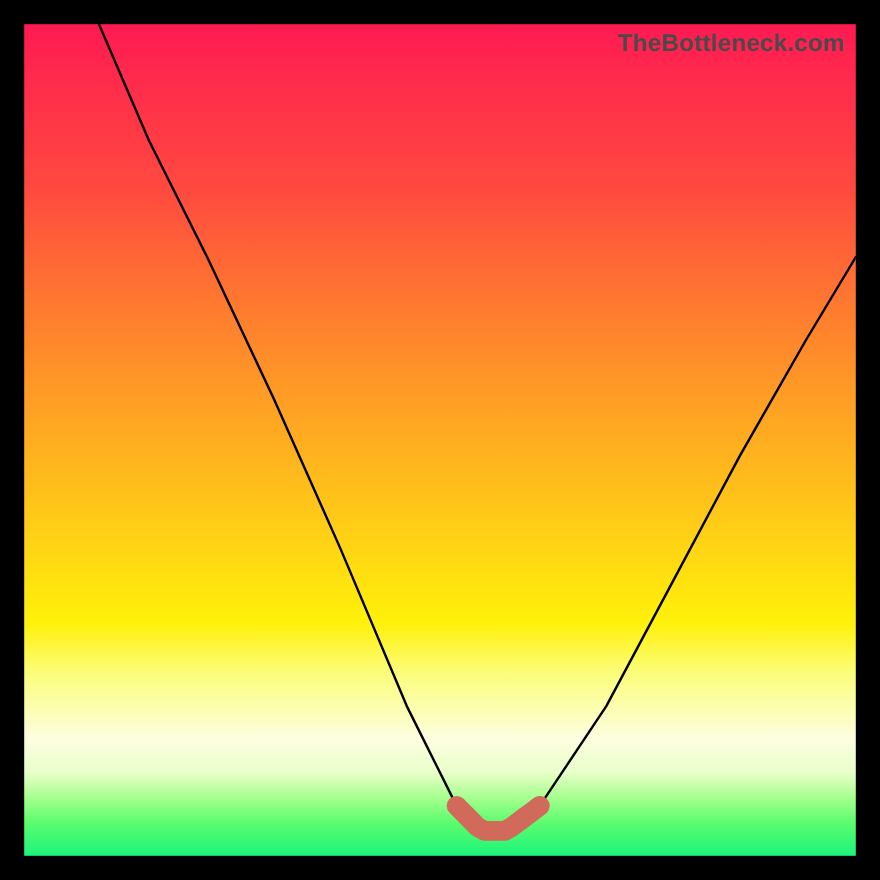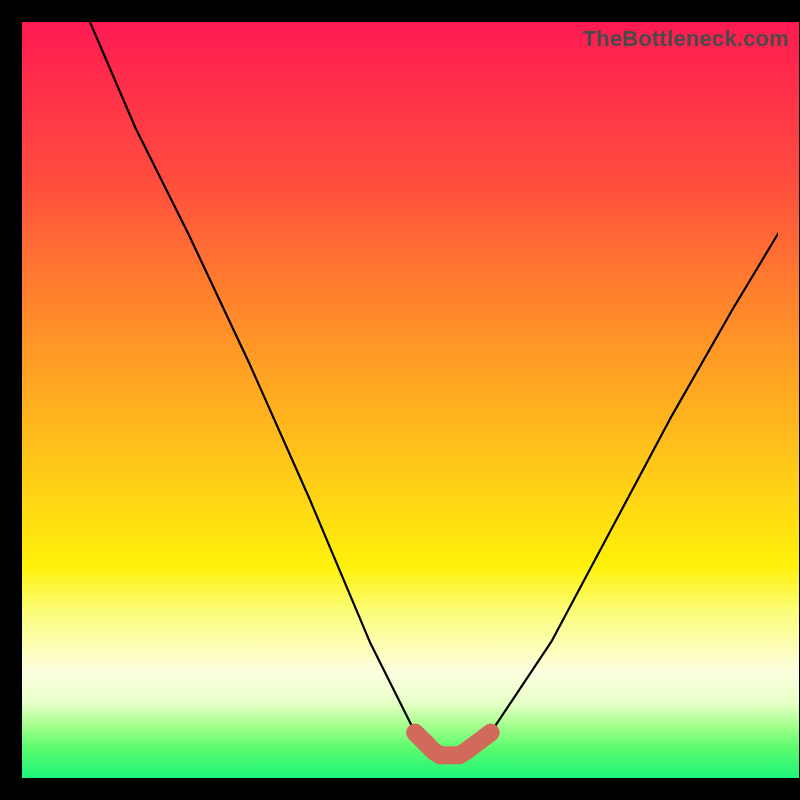--- a/index.html
+++ b/index.html
@@ -36,21 +36,20 @@
         #ffa722 48%,
         #ffd215 62%,
         #fff10a 72%,
         #fbfd7a 78%,
         #fdfee0 86%,
         #e8ffc8 90%,
         #a6ff8e 93%,
         #5cfc6e 96%,
         #1df47a 100%
       );
-    padding-left: 21px;
   }
   .watermark {
     position: absolute;
     top: 4px;
     right: 10px;
     color: #4a4a4a;
     font-size: 22px;
     font-weight: 600;
     letter-spacing: 0.2px;
     user-select: none;

